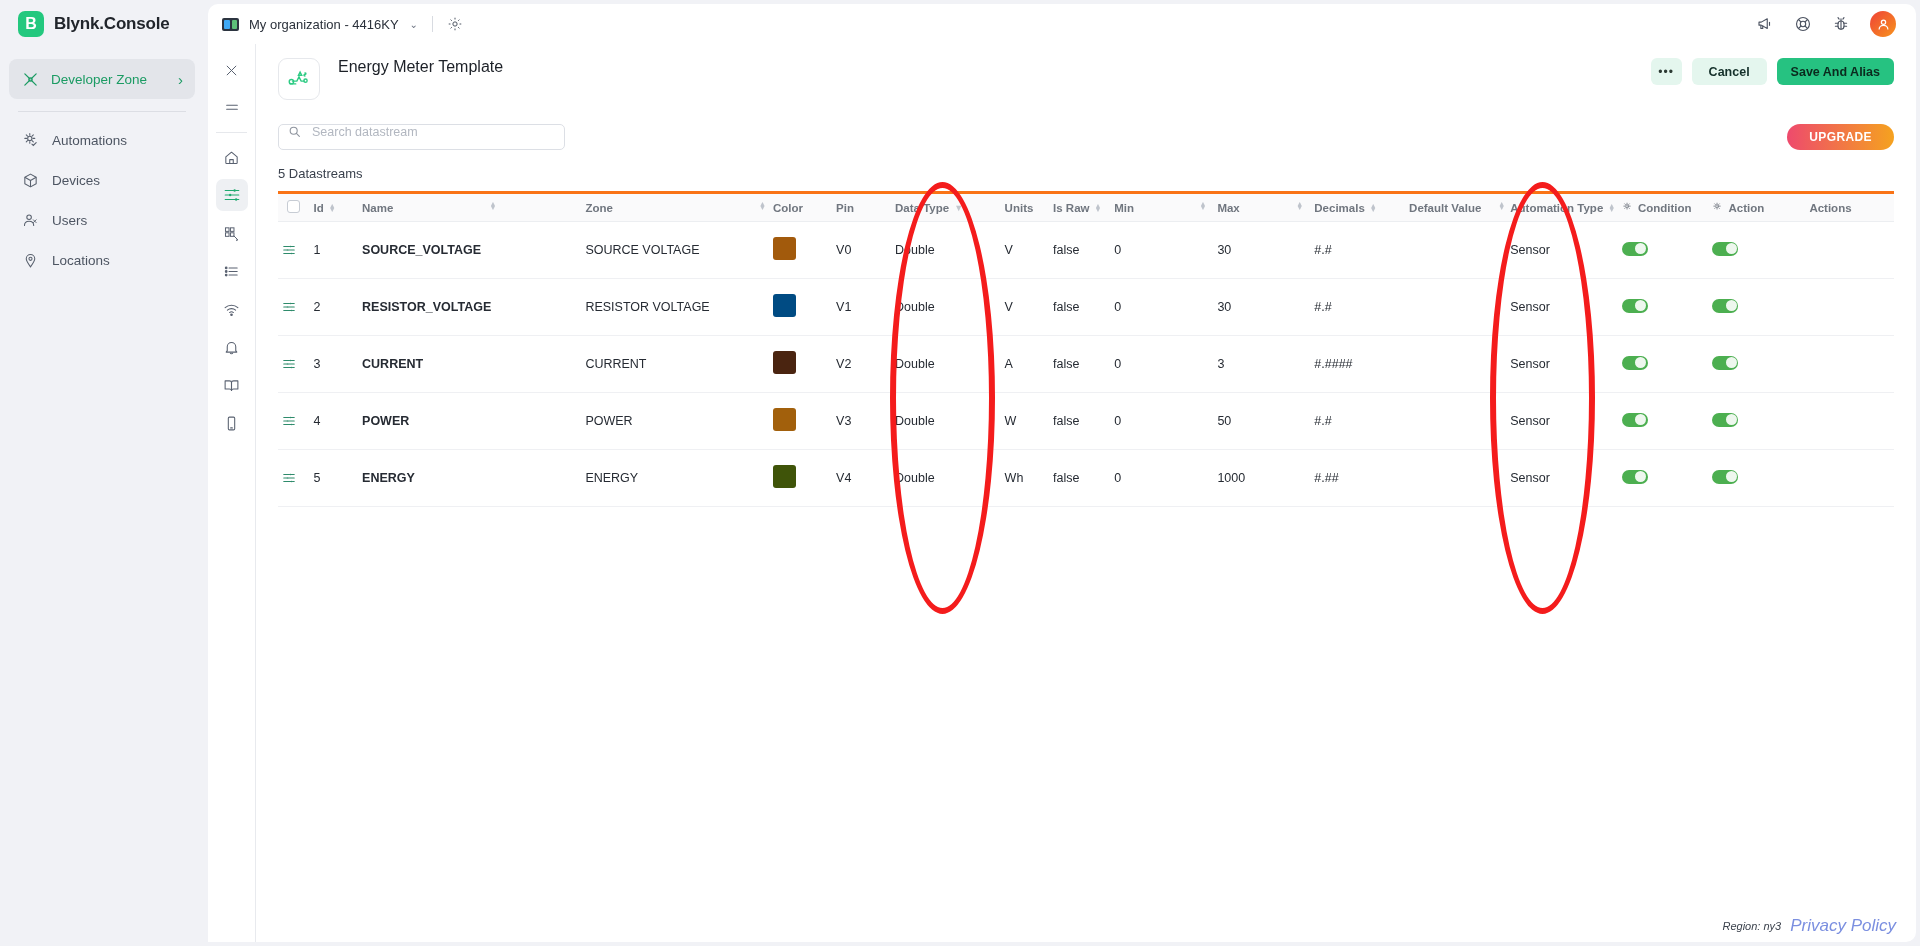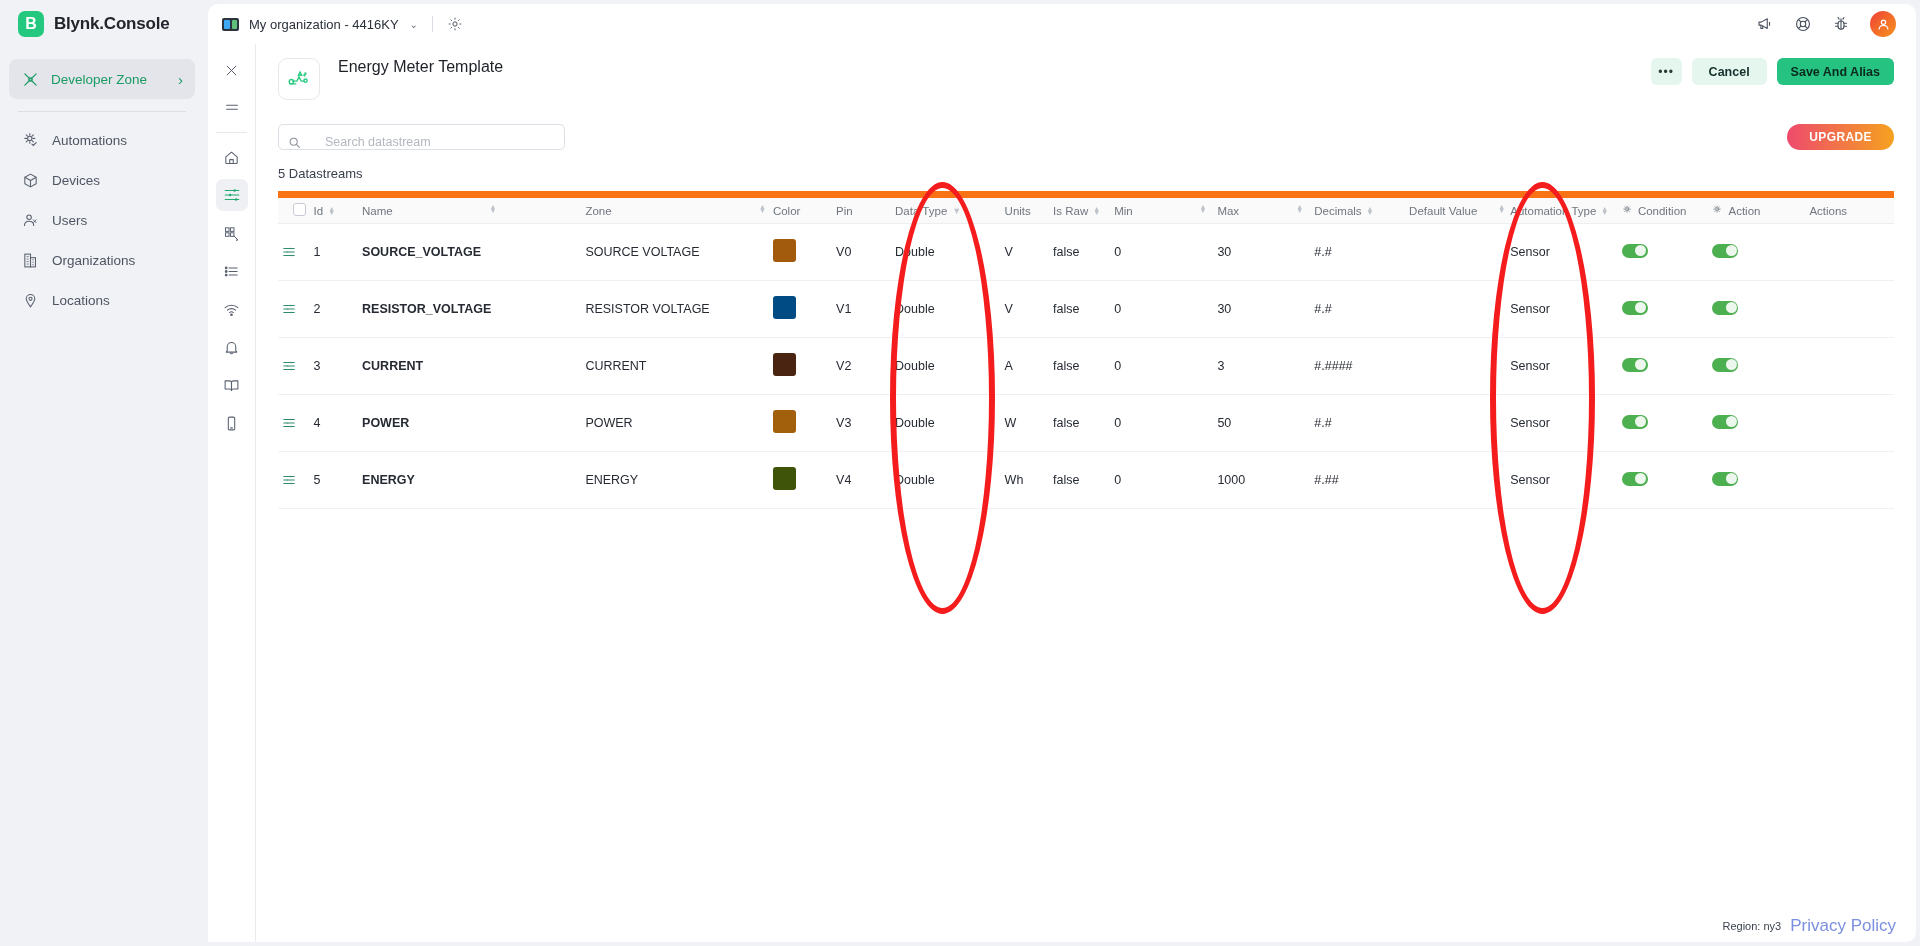--- a/index.html
+++ b/index.html
@@ -110,42 +110,42 @@
   .btn-save {
     height: 27px; padding: 0 14px; border-radius: 6px; background: #26c281;
     color: #0b2a1e; font-size: 12.5px; font-weight: bold; border: none; cursor: pointer;
   }
 
   .section-title { font-size: 21px; font-weight: bold; color: #12161c; padding: 14px 0 0 22px; }
 
   .toolbar { display: flex; align-items: center; padding: 14px 22px 0 22px; }
   .search-box {
     width: 287px; height: 26px; border: 1px solid #dcdfe5; border-radius: 5px;
-    display: flex; align-items: flex-end; gap: 24px; padding: 0 9px; background: #fff;
+    display: flex; align-items: flex-start; gap: 11px; padding: 0 9px; background: #fff;
   }
   .search-box input {
     border: none; outline: none; font-size: 12.5px; color: #2b313b;
     font-family: "Liberation Sans", sans-serif; width: 100%; background: transparent;
   }
   .search-box input::placeholder { color: #b2b7c0; }
   .upgrade-btn {
     margin-left: auto; height: 26px; padding: 0 22px; border-radius: 13px;
     background: linear-gradient(90deg, #ee4a6d 0%, #f5a21f 100%);
     color: #fff; font-size: 12px; font-weight: bold; letter-spacing: 0.4px;
     border: none; cursor: pointer;
   }
   .count-line { font-size: 13px; color: #3a414d; padding: 16px 0 0 22px; }
 
   
   .table-wrap { padding: 10px 22px 0 22px; }
   table { width: 100%; border-collapse: collapse; table-layout: fixed; }
   thead tr { background: #fafafb; }
   thead th {
-    height: 29px; font-size: 11.5px; font-weight: normal; color: #70767f;
-    text-align: right; border-top: 7px solid #f97316; border-bottom: 1px solid #eceef1;
+    height: 29px; font-size: 11.5px; font-weight: bold; color: #70767f;
+    text-align: center; border-top: 3px solid #f97316; border-bottom: 1px solid #eceef1;
     padding: 0 4px; white-space: nowrap;
   }
   thead th .th-inner { display: flex; align-items: center; gap: 5px; }
   .sorter { display: inline-flex; flex-direction: column; line-height: 4px; color: #bfc4cc; font-size: 7px; }
   .filter-ico { color: #c3c7ce; font-size: 9px; }
   tbody td {
     height: 57px; font-size: 12.5px; color: #262b33;
     border-bottom: 1px solid #eff0f3; padding: 0 4px; white-space: nowrap; overflow: hidden;
   }
   tbody tr:first-child td { border-top: none; }
@@ -161,21 +161,21 @@
   }
   .toggle::after {
     content: ""; position: absolute; right: 1.5px; top: 1.5px;
     width: 11px; height: 11px; border-radius: 50%; background: #eef7ee;
   }
   .col-icon { color: #2e8b6b; display: inline-flex; vertical-align: middle; }
 
   
   .footer {
     position: absolute; right: 24px; bottom: 10px;
-    display: flex; gap: 9px; align-items: center;
+    display: flex; gap: 9px; align-items: center; font-style: italic;
   }
   .footer .region { font-size: 11px; color: #3b424d; }
   .footer .priv { font-size: 17px; color: #7b8fe0; cursor: pointer; }
 
   
   .annot { position: absolute; pointer-events: none; }
   .ellipse {
     border: 6px solid #f41c1c; border-radius: 50%; width: 100%; height: 100%;
   }
 </style>
@@ -228,30 +228,20 @@
       <span class="nav-icon">
         <svg width="17" height="17" viewBox="0 0 24 24" fill="none" stroke="currentColor" stroke-width="1.5" stroke-linecap="round">
           <circle cx="10" cy="7.5" r="3.2"></circle>
           <path d="M3.5 19c0-3.6 2.9-6 6.5-6s6.5 2.4 6.5 6"></path>
           <path d="M16 11l4 4M20 11l-4 4" stroke-width="1.3"></path>
         </svg>
       </span>
       <span class="label">Users</span>
     </div>
 
-    <div class="nav-item">
-      <span class="nav-icon">
-        <svg width="17" height="17" viewBox="0 0 24 24" fill="none" stroke="currentColor" stroke-width="1.5">
-          <rect x="4" y="3" width="8" height="18"></rect>
-          <rect x="12" y="8" width="7" height="13"></rect>
-          <path d="M6.5 6.5h3M6.5 10h3M6.5 13.5h3M6.5 17h3M14.5 11h2M14.5 14.5h2M14.5 18h2" stroke-width="1.1"></path>
-        </svg>
-      </span>
-      <span class="label">Organizations</span>
-    </div>
 
     <div class="nav-item">
       <span class="nav-icon">
         <svg width="17" height="17" viewBox="0 0 24 24" fill="none" stroke="currentColor" stroke-width="1.5">
           <path d="M12 21c4-5.5 6-8.6 6-11.4A6 6 0 0 0 6 9.6C6 12.4 8 15.5 12 21z"></path>
           <circle cx="12" cy="9.6" r="2.2"></circle>
         </svg>
       </span>
       <span class="label">Locations</span>
     </div>

